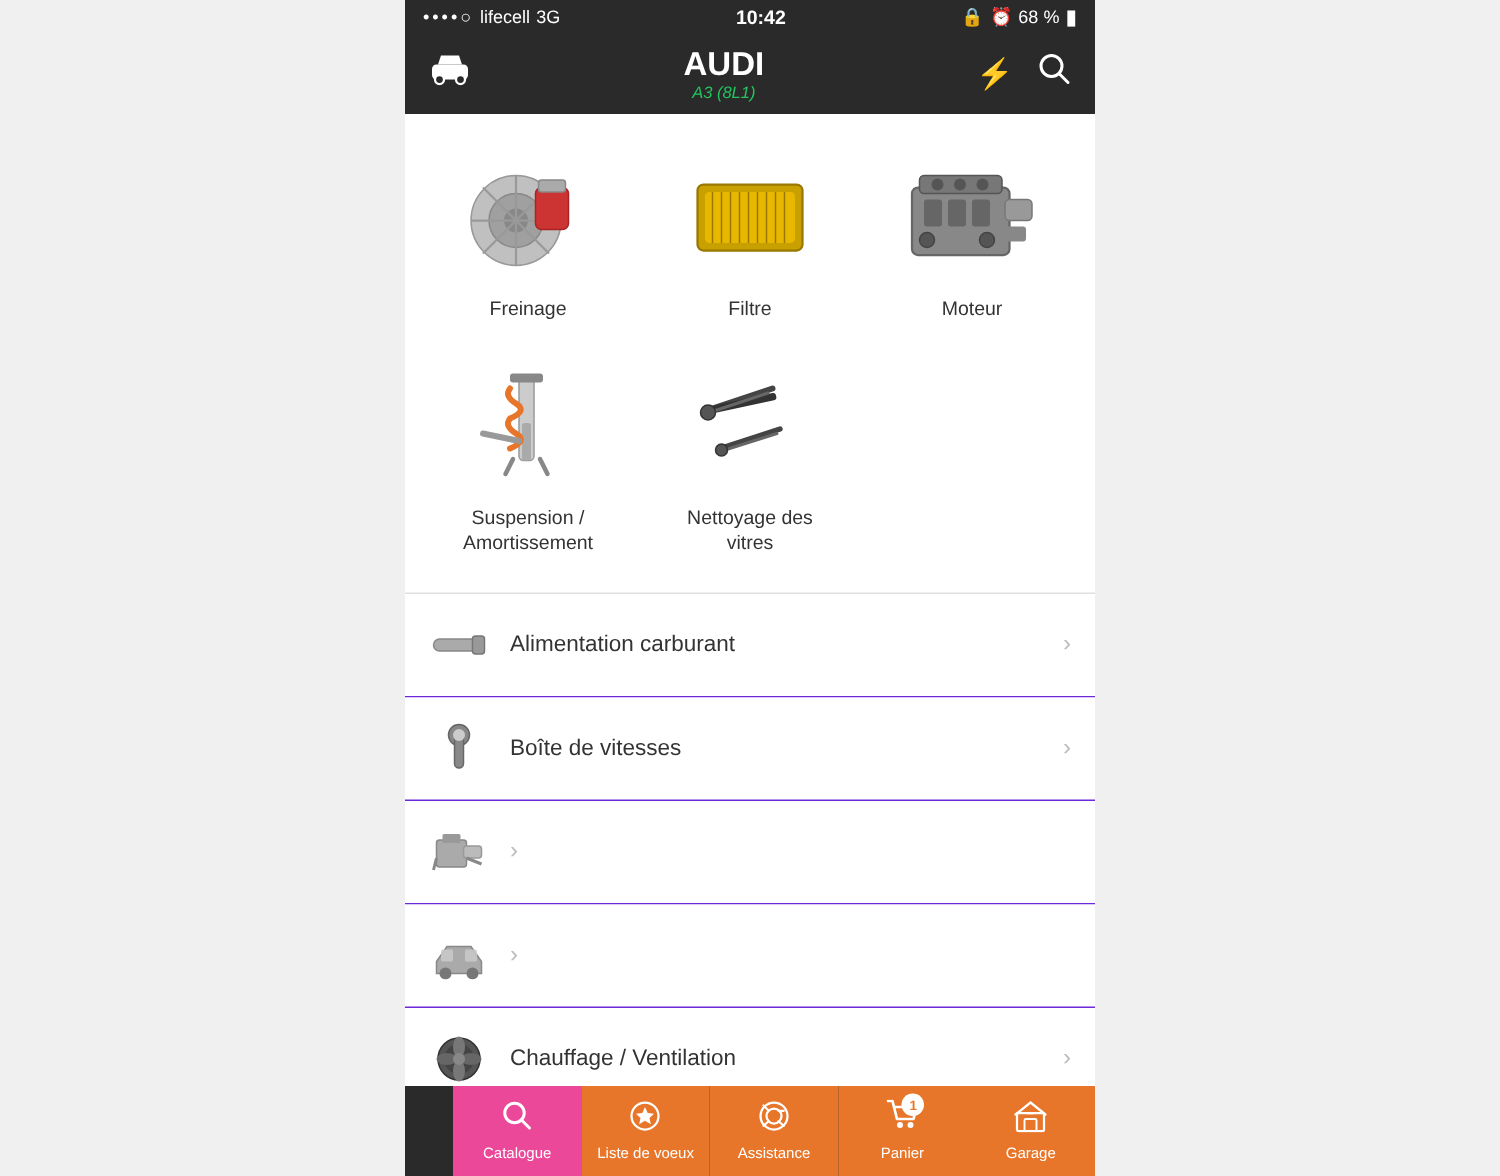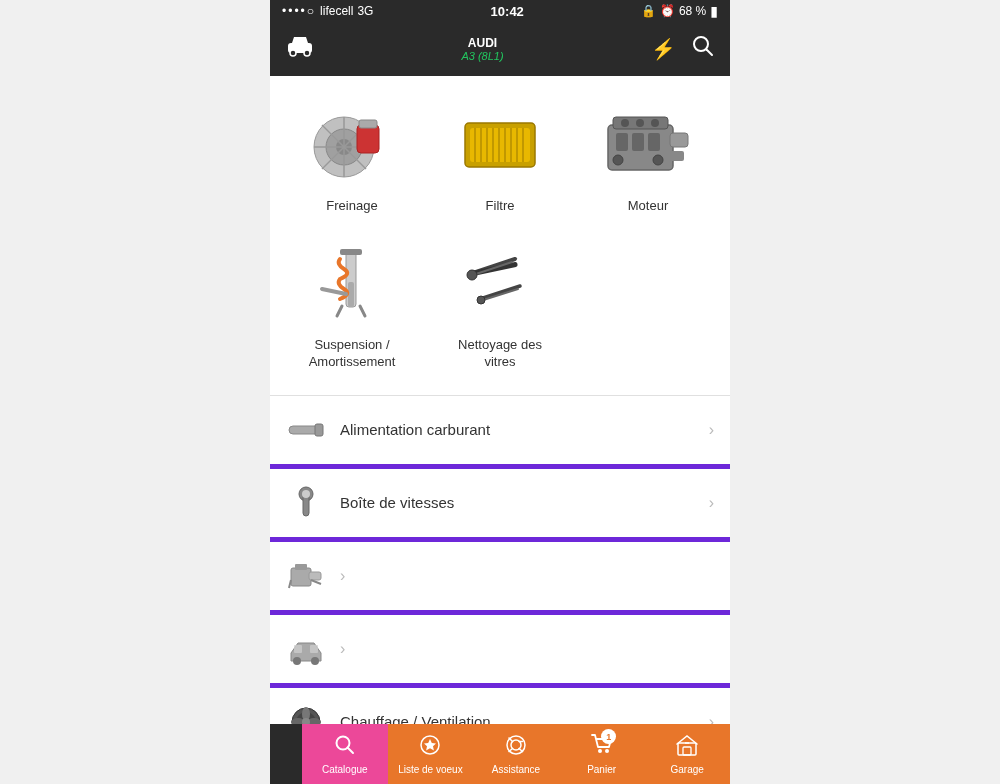--- a/index.html
+++ b/index.html
@@ -45,21 +45,21 @@
       align-items: center;
       justify-content: space-between;
       padding: 8px 16px;
       height: 54px;
     }
     .header-title {
       color: #fff;
       text-align: center;
     }
     .header-title .car-brand {
-      font-size: 12px;
+      font-size: 22px;
       font-weight: 600;
       display: block;
     }
     .header-title .car-model {
       font-size: 11px;
       color: #22c55e;
       display: block;
       font-style: italic;
     }
     .header-icon {
@@ -110,21 +110,21 @@
 
     
     .list-section {
       border-top: 1px solid #e0e0e0;
     }
 
     .list-item {
       display: flex;
       align-items: center;
       padding: 14px 16px;
-      border-bottom: 5px solid #6d28d9;
+      border-bottom: 1px solid #6d28d9;
       cursor: pointer;
       background: #fff;
     }
 
     .list-item-icon {
       width: 40px;
       height: 40px;
       display: flex;
       align-items: center;
       justify-content: center;

